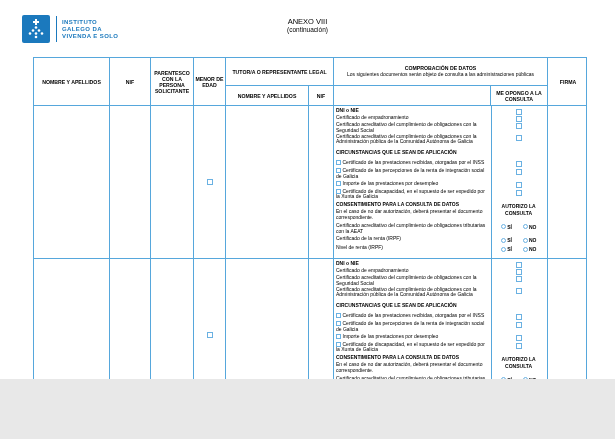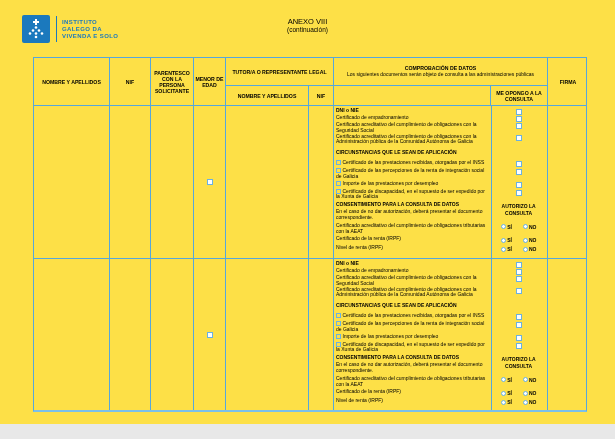--- a/index.html
+++ b/index.html
@@ -1,18 +1,18 @@
 <!DOCTYPE html>
 <html><head>
 <meta charset="utf-8">
 <style>
   * { margin:0; padding:0; box-sizing:border-box; }
   html,body { background:#e8e8e8; }
   .page {
-    position:relative; width:615px; height:424px; background:#fde047;
+    position:relative; width:615px; height:379px; background:#ffffff;
     font-family:"Liberation Sans", sans-serif; color:#000; overflow:hidden;
     margin:0 auto;
   }
   
   .logo-wrap { position:absolute; left:22px; top:15px; display:flex; align-items:center; }
   .logo-box { width:28px; height:28px; }
   .logo-sep { width:1px; height:26px; background:#1b79bd; margin:0 5px 0 6px; }
   .logo-text { color:#1b79bd; font-size:6px; font-weight:bold; line-height:7px; letter-spacing:.4px; }
   .title-wrap { position:absolute; left:0; right:0; top:17px; text-align:center; }
   .title-1 { font-size:7.5px; }

